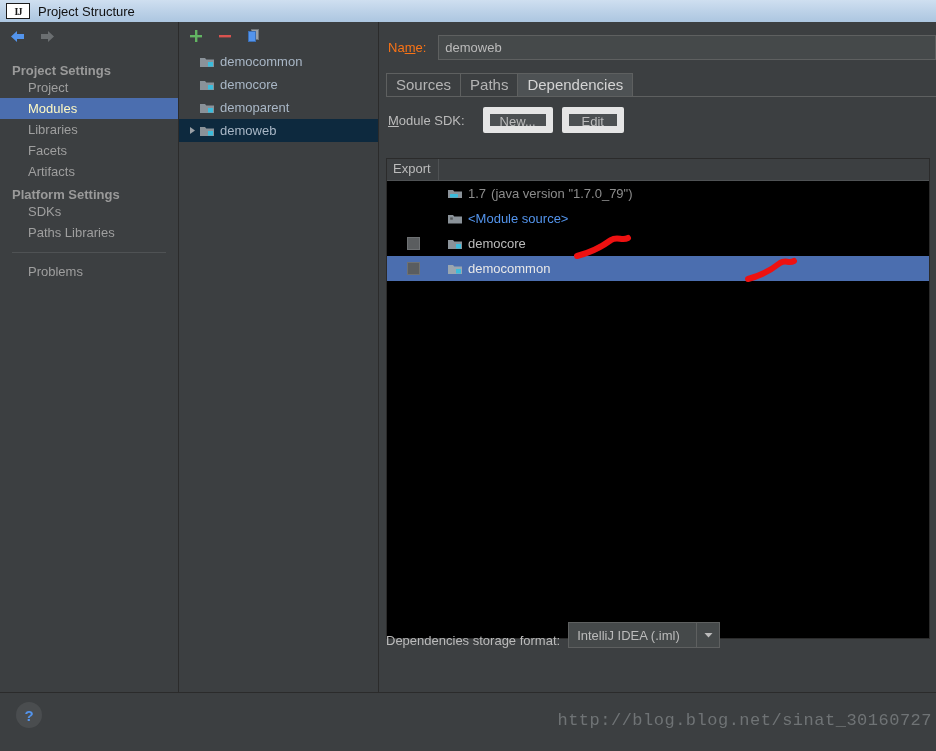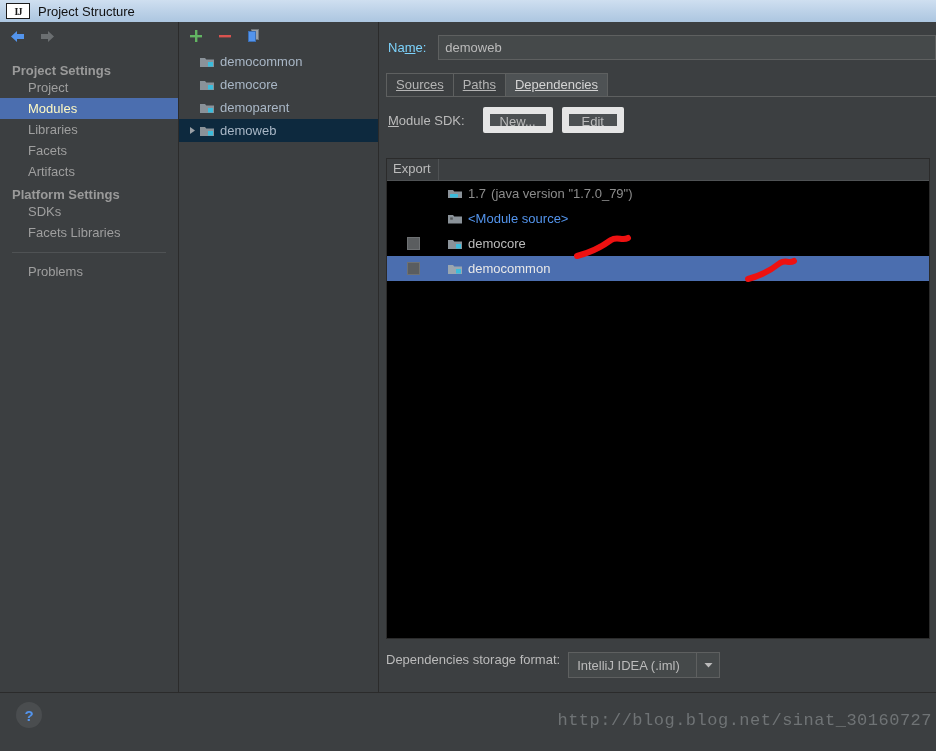--- a/index.html
+++ b/index.html
@@ -154,21 +154,21 @@
     left: 380px; top: 22px;
     width: 556px; height: 670px;
     background: #3c3f41;
     box-sizing: border-box;
   }
   .name-row {
     display: flex;
     align-items: center;
     padding: 13px 0 0 8px;
   }
-  .name-label { font-size: 13px; color: #7dd3fc; }
+  .name-label { font-size: 13px; color: #f97316; }
   .name-label u { text-decoration: underline; }
   .name-input {
     margin-left: 12px;
     flex: 1;
     height: 25px;
     background: #45494a;
     border: 1px solid #5e6060;
     color: #bbbbbb;
     font-size: 13px;
     font-family: "Liberation Sans", sans-serif;
@@ -182,28 +182,27 @@
     align-items: flex-end;
     margin: 12px 0 0 6px;
     height: 24px;
     border-bottom: 1px solid #5e6060;
     padding-left: 0;
   }
   .tab {
     height: 23px;
     line-height: 22px;
     padding: 0 9px;
-    font-size: 13px;
+    font-size: 15px;
     color: #b4b4b4;
     background: #3c3f41;
     border: 1px solid #5e6060;
     border-bottom: none;
     margin-right: -1px;
     box-sizing: border-box;
-    text-decoration: underline;
   }
   .tab.active {
     background: #4e5254;
     color: #d4d4d4;
   }
 
   .sdk-row {
     display: flex;
     align-items: center;
     padding: 10px 0 0 8px;
@@ -307,23 +306,23 @@
   }
   .cell-name .ic { margin-right: 5px; display: flex; flex: 0 0 16px; }
   .txt-plain { color: #bbbbbb; }
   .txt-muted { color: #8c8c8c; margin-left: 5px; }
   .txt-link { color: #5394ec; }
   .txt-sel { color: #e8e8e8; }
 
   .storage-row {
     position: absolute;
     left: 6px;
-    top: 630px;
-    display: flex;
-    align-items: flex-start;
+    top: 600px;
+    display: flex;
+    align-items: flex-end;
   }
   .storage-label { font-size: 13px; color: #bbbbbb; margin-right: 8px; }
   .storage-combo { width: 152px; }
 
   
   .bottombar {
     position: absolute;
     left: 0; top: 692px;
     width: 936px; height: 59px;
     background: #3c3f41;
@@ -388,21 +387,21 @@
 
     <div class="sidebar-list">
       <div class="grp">Project Settings</div>
       <div class="item">Project</div>
       <div class="item sel">Modules</div>
       <div class="item">Libraries</div>
       <div class="item">Facets</div>
       <div class="item">Artifacts</div>
       <div class="grp">Platform Settings</div>
       <div class="item">SDKs</div>
-      <div class="item">Facets Libraries</div>
+      <div class="item">Paths Libraries</div>
       <div class="sep"></div>
       <div class="item">Problems</div>
     </div>
   </div>
 
   <div class="modules">
     <div class="mod-toolbar">
       <span class="tool-btn">
         <svg width="14" height="14" viewBox="0 0 14 14">
           <rect x="6" y="1" width="2.4" height="12" fill="#62b562"></rect>

